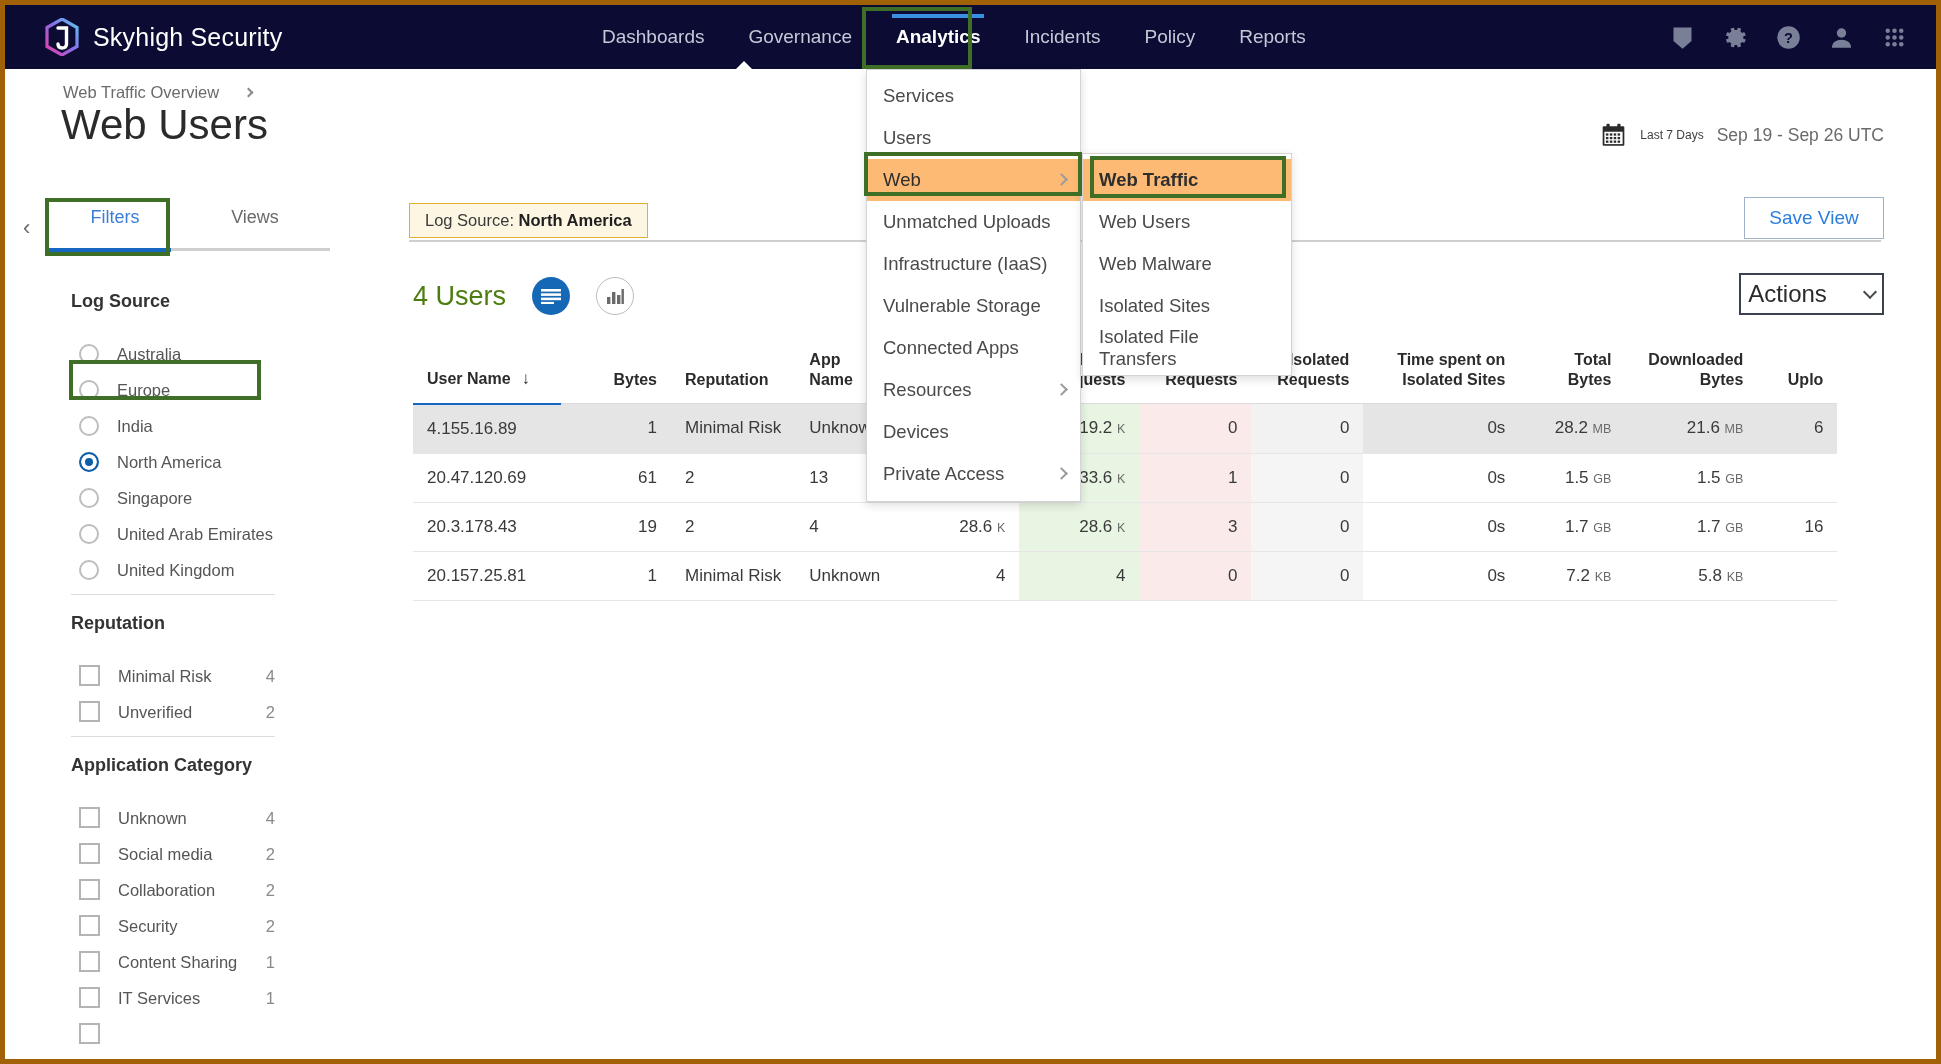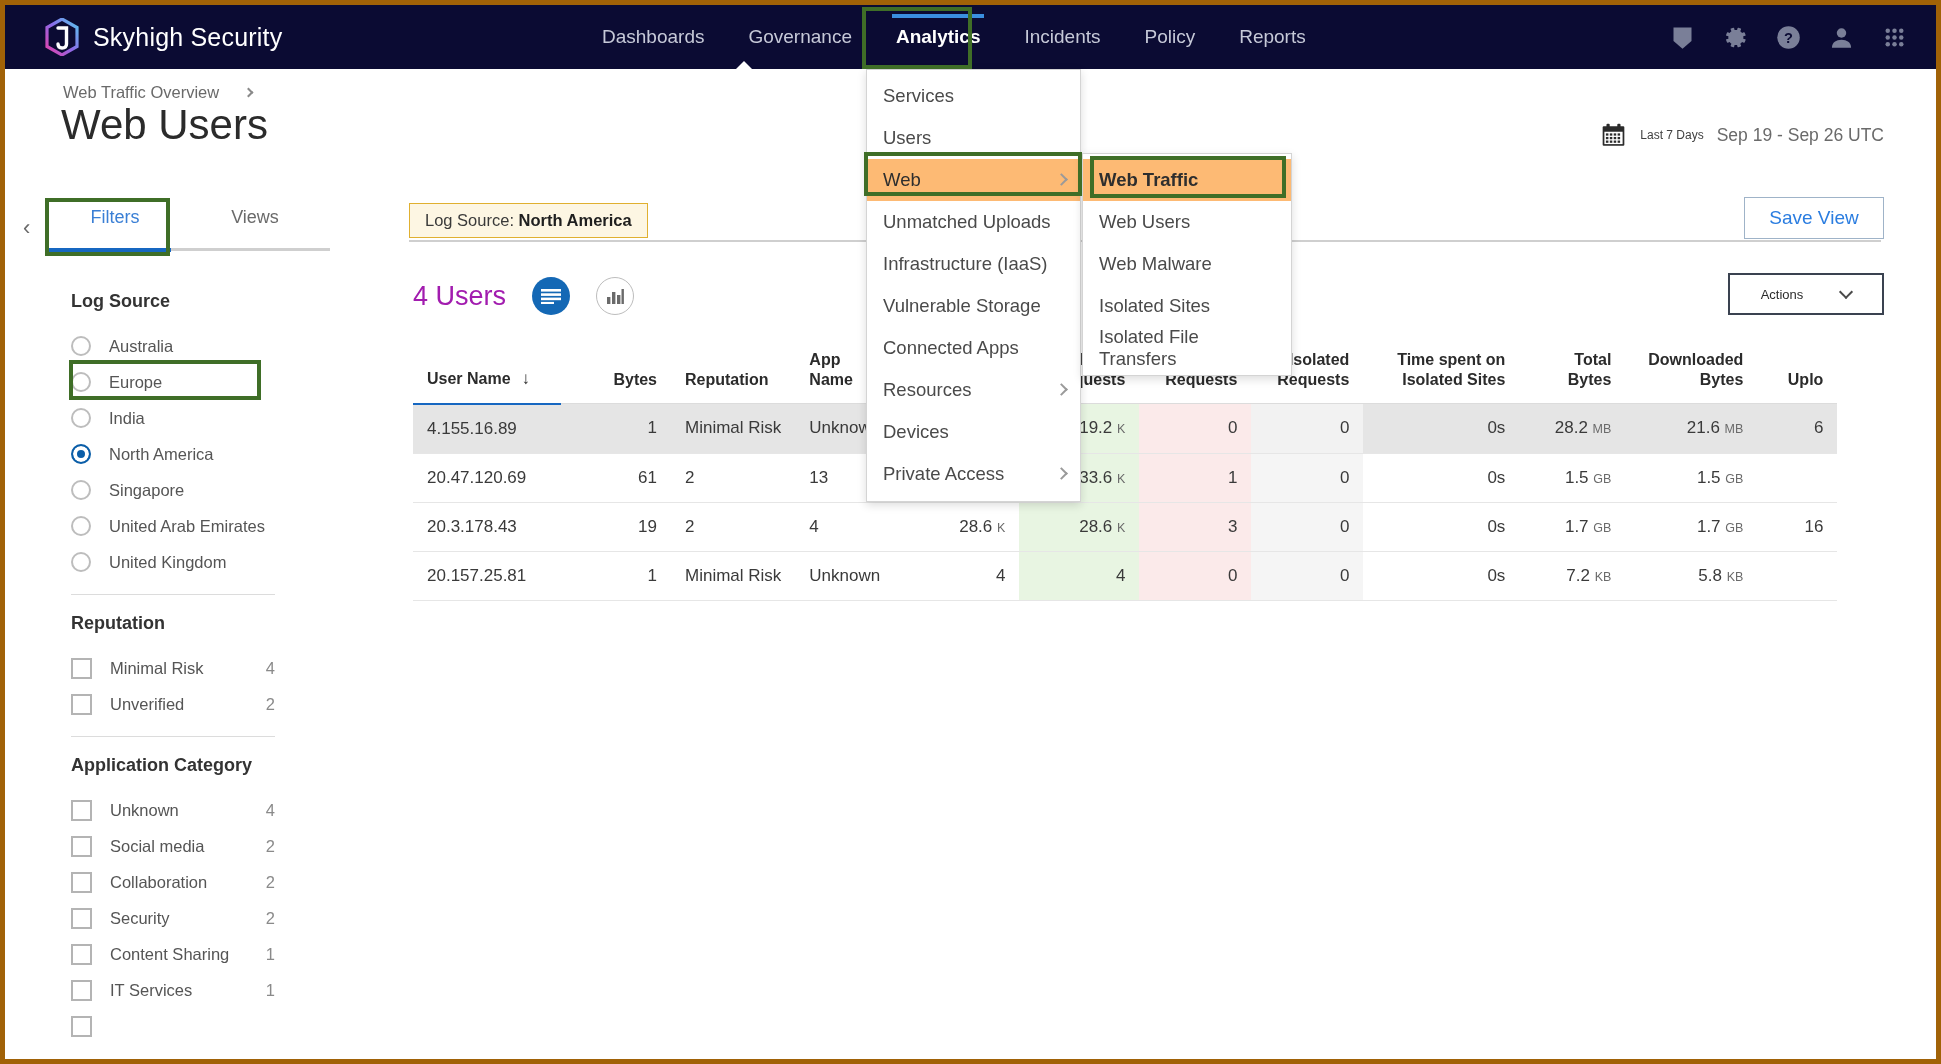--- a/index.html
+++ b/index.html
@@ -129,22 +129,22 @@
     height: 4px; background: #1667c1;
   }
 
   .filters { position: absolute; left: 0; top: 268px; width: 330px; }
   .fgroup { padding: 0 0 0 0; }
   .fgroup-title {
     font-size: 18px; color: #333; font-weight: 700;
     padding: 18px 0 16px 66px;
   }
   .frow {
-    display: flex; align-items: center; height: 36px;
-    padding-left: 66px; padding-right: 60px; cursor: pointer;
+    display: flex; align-items: flex-end; height: 36px;
+    padding-left: 66px; padding-right: 60px; cursor: pointer; margin-left: 8px;
   }
   .frow-label { font-size: 16.5px; color: #555; margin-left: 18px; flex: 1; }
   .frow-count { font-size: 16.5px; color: #8a8a8a; }
   .radio {
     width: 20px; height: 20px; border-radius: 50%;
     border: 2px solid #bdbdbd; background: #fff; flex: none;
   }
   .radio.checked {
     border: 2px solid #0b5ea8; background: #0b5ea8;
     box-shadow: inset 0 0 0 4px #ffffff;
@@ -165,33 +165,33 @@
   }
   .chip b { color: #1f1f1f; }
   .chip-rule {
     position: absolute; left: 404px; top: 235px; width: 1472px;
     height: 2px; background: #cfcfcf;
   }
   .results {
     position: absolute; left: 408px; top: 272px;
     display: flex; align-items: center; gap: 26px;
   }
-  .results-count { font-size: 27px; color: #a21caf; font-weight: 300; }
+  .results-count { font-size: 27px; color: #4d7c0f; font-weight: 300; }
   .vtoggle {
     width: 38px; height: 38px; border-radius: 50%;
     display: flex; align-items: center; justify-content: center;
     cursor: pointer;
   }
   .vtoggle.on { background: #1468b5; }
   .vtoggle.off { border: 1.5px solid #bdbdbd; background: #fff; }
   .actions-btn {
     position: absolute; right: 52px; top: 268px;
-    width: 156px; height: 42px; border: 2px solid #3a4250;
+    width: 145px; height: 42px; border: 2px solid #3a4250;
     display: flex; align-items: center; justify-content: center;
-    gap: 38px; font-size: 13px; color: #2b2b2b; cursor: pointer;
+    gap: 38px; font-size: 24px; color: #2b2b2b; cursor: pointer;
   }
   .chev-dn {
     width: 10px; height: 10px; margin-top: -5px;
     border-bottom: 2px solid #4a4a4a; border-right: 2px solid #4a4a4a;
     transform: rotate(45deg);
   }
   .saveview {
     position: absolute; right: 52px; top: 192px;
     width: 140px; height: 42px; border: 1px solid #9fb3c8;
     display: flex; align-items: center; justify-content: center;

